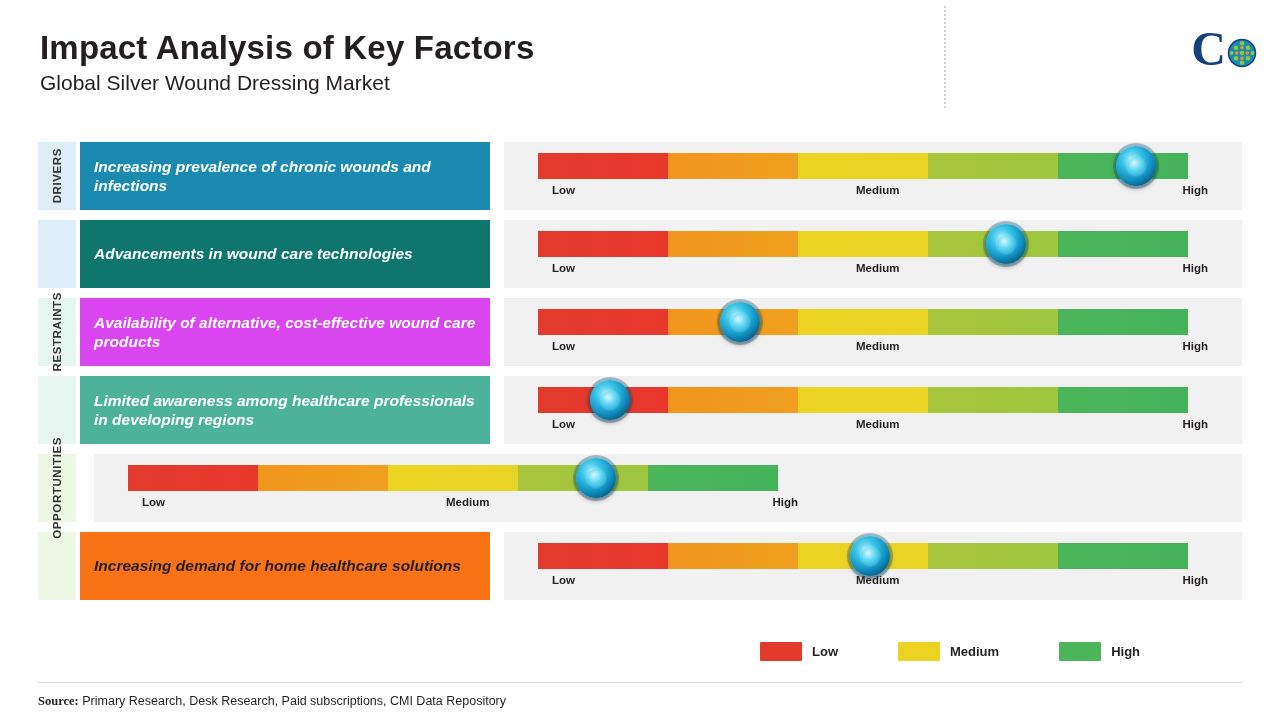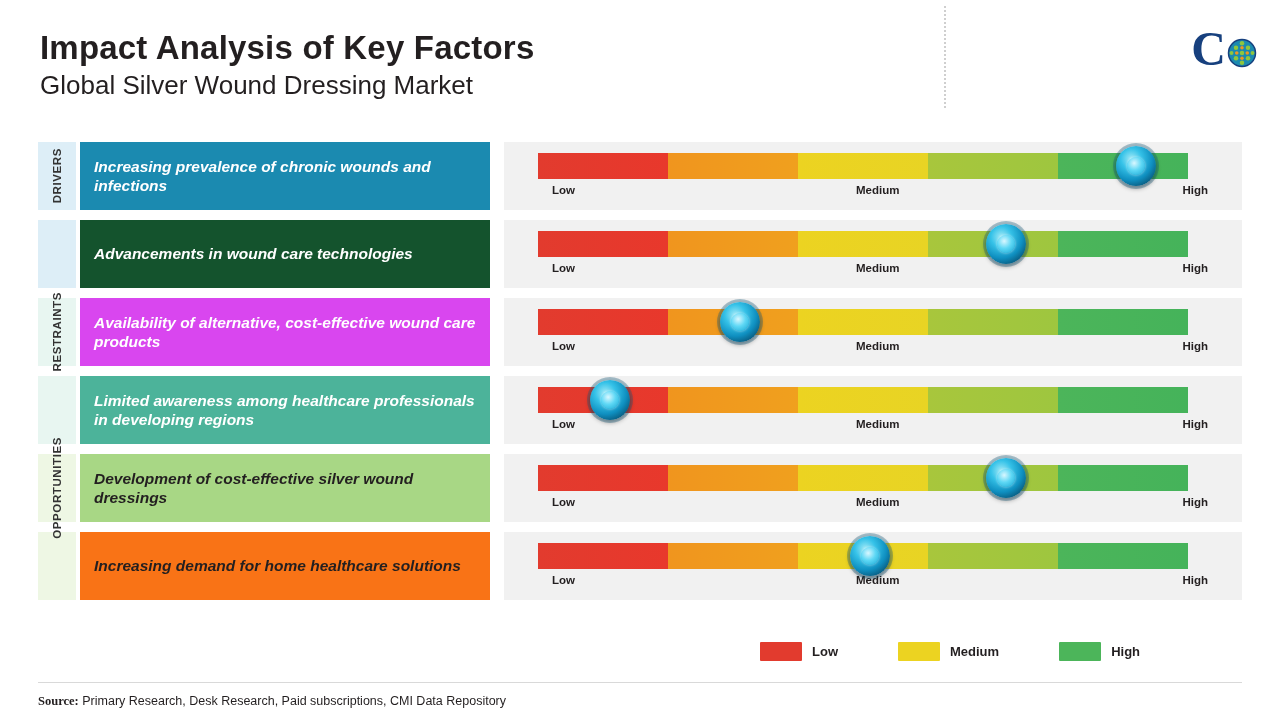--- a/index.html
+++ b/index.html
@@ -12,21 +12,21 @@
   }
   .page{position:absolute;inset:0;}
 
   
   .title-block{position:absolute;left:40px;top:28px;}
   .title-main{
     font-size:33px;font-weight:bold;color:#231f20;letter-spacing:0.2px;
     line-height:1.22;
   }
   .title-sub{
-    font-size:26px;font-weight:normal;color:#231f20;
+    font-size:21px;font-weight:normal;color:#231f20;
     line-height:1.22;margin-top:2px;
   }
 
   .logo-divider{
     position:absolute;left:944px;top:6px;width:1px;height:102px;
     border-left:2px dotted #cfcfcf;
   }
   .logo-block{position:absolute;right:22px;top:26px;text-align:right;}
   .logo-top{display:flex;align-items:center;justify-content:flex-end;}
   .logo-c{
@@ -191,21 +191,21 @@
         <div class="scale">
           <span class="lo">Low</span>
           <span class="md">Medium</span>
           <span class="hi">High</span>
         </div>
       </div>
     </div>
 
     <div class="row">
       <div class="cat-cell" style="background:#ddeef7;"></div>
-      <div class="factor" style="background:#14532d;color:#ffffff;">
+      <div class="factor" style="background:#0f766e;color:#ffffff;">
         <span>Advancements in wound care technologies</span>
       </div>
       <div class="meter-wrap">
         <div class="meter">
           <div class="seg s1"></div>
           <div class="seg s2"></div>
           <div class="seg s3"></div>
           <div class="seg s4"></div>
           <div class="seg s5"></div>
           <div class="marker" style="left: 72%;"></div>
@@ -260,23 +260,20 @@
           <span class="lo">Low</span>
           <span class="md">Medium</span>
           <span class="hi">High</span>
         </div>
       </div>
     </div>
 
     <div class="row">
       <div class="cat-cell" style="background:#eef7e4;">
         <div class="cat-label">OPPORTUNITIES</div>
-      </div>
-      <div class="factor" style="background:#a8d785;color:#231f20;">
-        <span>Development of cost-effective silver wound dressings</span>
       </div>
       <div class="meter-wrap">
         <div class="meter">
           <div class="seg s1"></div>
           <div class="seg s2"></div>
           <div class="seg s3"></div>
           <div class="seg s4"></div>
           <div class="seg s5"></div>
           <div class="marker" style="left: 72%;"></div>
         </div>

